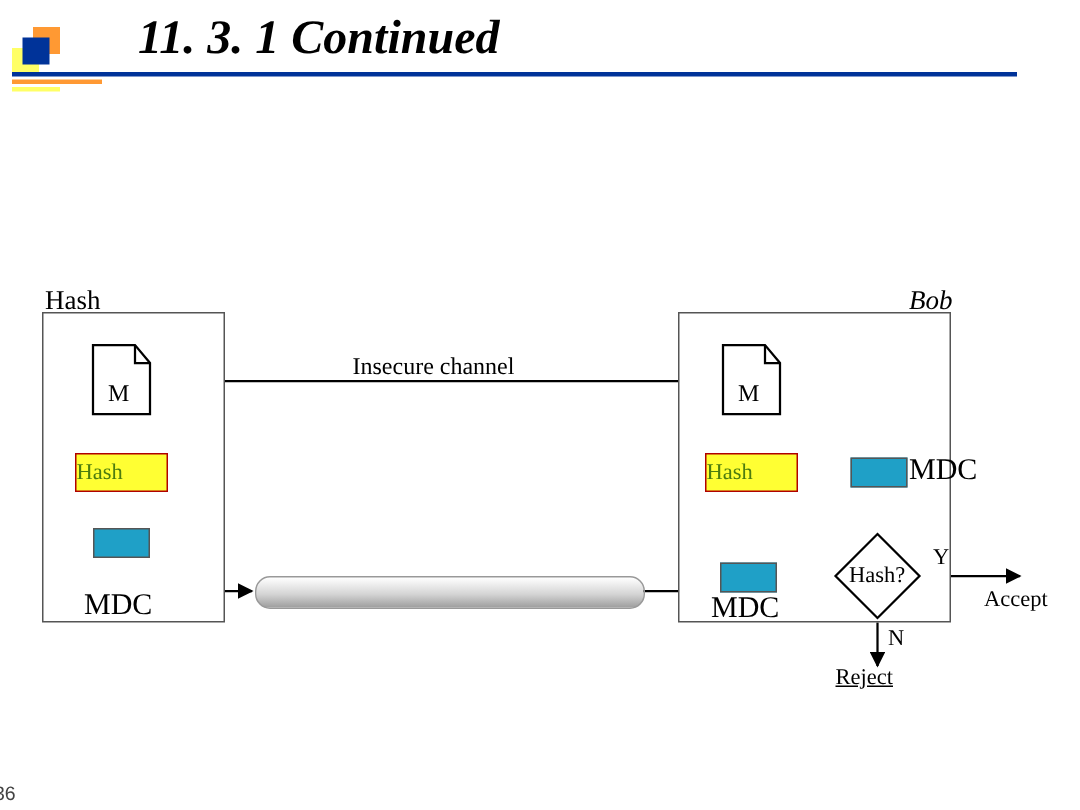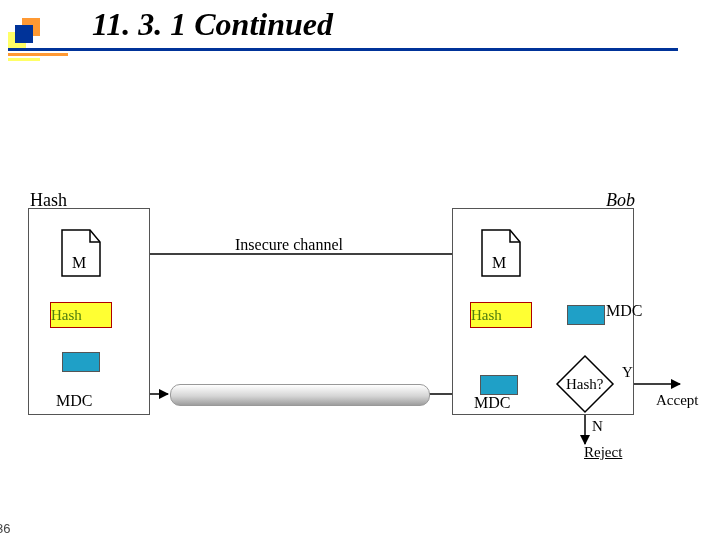--- a/index.html
+++ b/index.html
@@ -18,21 +18,21 @@
 
   
   .diag{position:absolute;left:20px;top:196px;width:680px;height:260px;}
   .party-box{position:absolute;border:1px solid #555;background:#fff;}
   .party-label{position:absolute;font-family:"Times New Roman",serif;font-size:18px;}
   .msg-doc{position:absolute;width:42px;height:50px;}
   .msg-doc svg{width:42px;height:50px;display:block;}
   .msg-label{position:absolute;font-size:16px;}
   .hash-box{position:absolute;width:60px;height:24px;background:#ffff33;border:1px solid #b00000;color:#4d7c0f;font-size:15px;line-height:24px;}
   .mdc-small{position:absolute;width:36px;height:18px;background:#1fa0c7;border:1px solid #555;}
-  .mdc-label{position:absolute;font-size:16px;}
+  .mdc-label{position:absolute;font-size:20px;}
   .pipe{position:absolute;height:20px;border-radius:10px;background:linear-gradient(#fff,#d5d5d5 55%,#9e9e9e);border:1px solid #999;}
   .ch-label{position:absolute;font-size:16px;}
   .decision{position:absolute;width:60px;height:60px;}
   .decision svg{width:60px;height:60px;display:block;}
   .small-text{position:absolute;font-size:15px;}
   .legend{position:absolute;left:22px;top:450px;font-size:15px;line-height:1.35;}
   svg.arrows{position:absolute;left:0;top:0;width:680px;height:260px;}
 </style>
 </head>
 <body>
@@ -123,20 +123,20 @@
 
     <div class="decision" style="left:535px;top:158px;">
       <svg viewBox="0 0 60 60">
           <polygon points="30,2 58,30 30,58 2,30" fill="#fff" stroke="#000" stroke-width="1.5"></polygon>
         </svg>
     </div>
     <div class="small-text" style="left:546px;top:180px;">Hash?</div>
     <div class="small-text" style="left:602px;top:168px;">Y</div>
     <div class="small-text" style="left:572px;top:222px;">N</div>
     <div class="small-text" style="left:636px;top:196px;">Accept</div>
-    <div class="small-text" style="left:564px;top:248px;text-decoration:underline;">Reject</div>
+    <div class="small-text" style="left:537px;top:248px;text-decoration:underline;">Reject</div>
 
   </div>
 
 
   <div class="page-num">36</div>
 
 </div>
 
 </body></html>

